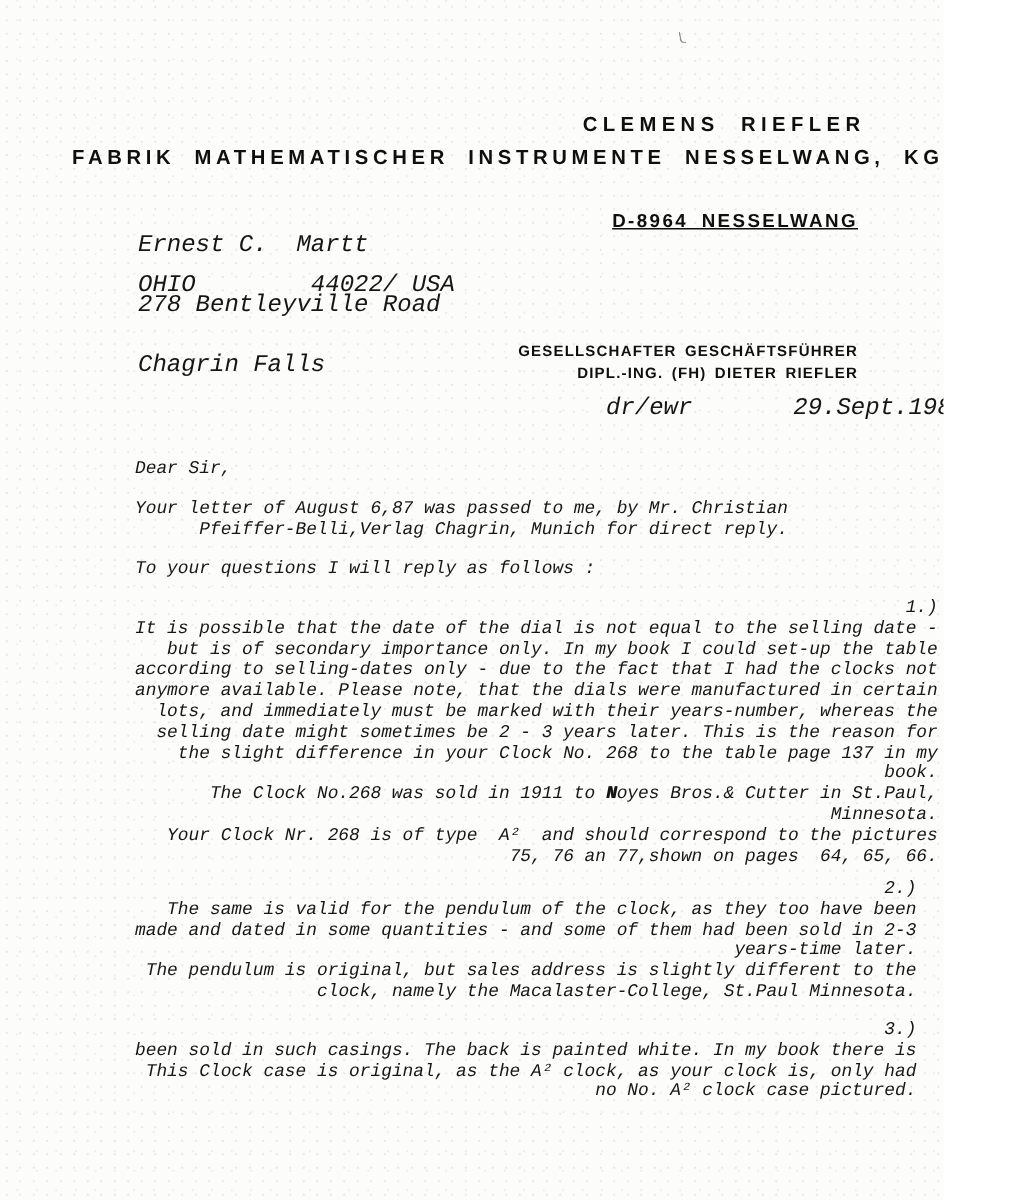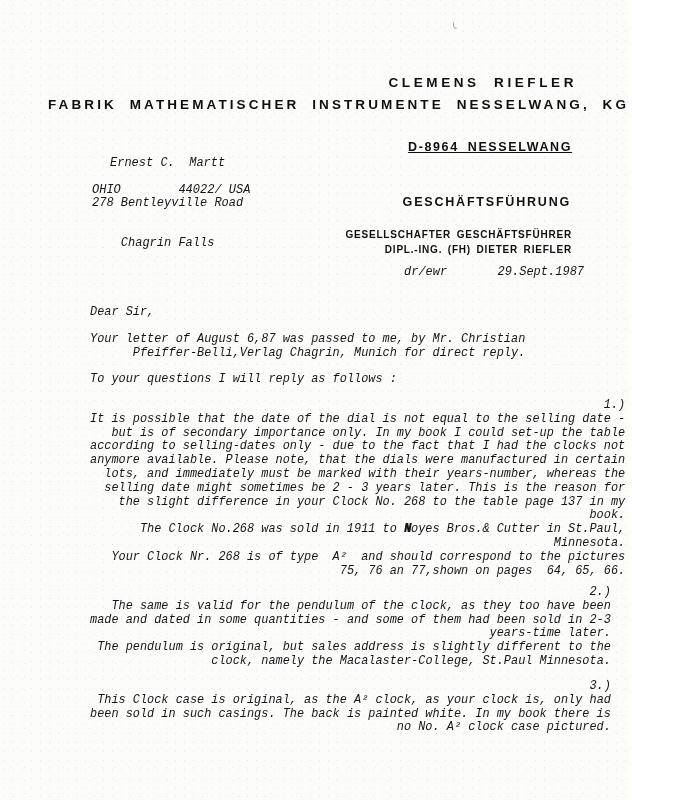--- a/index.html
+++ b/index.html
@@ -21,25 +21,24 @@
   .company-subtitle{top:97px;left:48px;font-size:13.5px;letter-spacing:3.1px;word-spacing:6px;}
   .city-line{top:140px;right:57px;font-size:12.5px;letter-spacing:1.6px;word-spacing:4px;text-decoration:underline;}
   .management-heading{top:195px;right:58px;font-size:12.5px;letter-spacing:1.8px;}
   .partner-role{top:229px;right:57px;font-size:10px;letter-spacing:0.8px;word-spacing:2px;}
   .partner-name{top:244px;right:57px;font-size:10px;letter-spacing:0.8px;word-spacing:2px;}
   
   .tw{
     position:absolute;
     font-family:"Liberation Mono", monospace;
     font-style:italic;
-    font-size:12px;
+    font-size:16px;
     line-height:13.2px;
     color:#161616;
     white-space:pre;
-    text-align:center;
   }
   .recipient-block{top:131px;left:92px;}
   .region-line{top:184px;left:92px;}
   .ref-line{top:266px;left:404px;}
   
   .letter-body{position:absolute;left:90px;top:0;width:560px;}
   .para{position:absolute;left:0;
     font-family:"Liberation Mono", monospace;
     font-style:italic;font-size:11.9px;line-height:13.8px;
     color:#161616;white-space:pre;}
@@ -58,35 +57,34 @@
 <body>
 
 <div class="page">
 
   <div class="speck-1"></div>
   <div class="speck-2"></div>
 
   <div class="lh company-name">CLEMENS RIEFLER</div>
   <div class="lh company-subtitle">FABRIK MATHEMATISCHER INSTRUMENTE NESSELWANG, KG</div>
   <div class="lh city-line">D-8964 NESSELWANG</div>
-  <div class="lh management-heading">GESCHÄFTSFÜHRUNG</div>
   <div class="lh partner-role">GESELLSCHAFTER GESCHÄFTSFÜHRER</div>
   <div class="lh partner-name">DIPL.-ING. (FH) DIETER RIEFLER</div>
 
   <div class="tw recipient-block">
     <div>Ernest C.  Martt</div>
     <div>278 Bentleyville Road</div>
     <div>Chagrin Falls</div>
   </div>
   <div class="tw region-line">OHIO        44022/ USA</div>
 
   <div class="tw ref-line">dr/ewr       29.Sept.1987</div>
 
   <div class="letter-body">
       <div class="para para-0"><div class="bline">Dear Sir,</div></div>
       <div class="para para-1"><div class="bline">Your letter of August 6,87 was passed to me, by Mr. Christian</div><div class="bline">Pfeiffer-Belli,Verlag Chagrin, Munich for direct reply.</div></div>
       <div class="para para-2"><div class="bline">To your questions I will reply as follows :</div></div>
       <div class="para para-3"><div class="bline">1.)</div><div class="bline">It is possible that the date of the dial is not equal to the selling date -</div><div class="bline">but is of secondary importance only. In my book I could set-up the table</div><div class="bline">according to selling-dates only - due to the fact that I had the clocks not</div><div class="bline">anymore available. Please note, that the dials were manufactured in certain</div><div class="bline">lots, and immediately must be marked with their years-number, whereas the</div><div class="bline">selling date might sometimes be 2 - 3 years later. This is the reason for</div><div class="bline">the slight difference in your Clock No. 268 to the table page 137 in my</div><div class="bline">book.</div><div class="bline"><span>The Clock No.268 was sold in 1911 to </span><span class="bold">N</span><span>oyes Bros.&amp; Cutter in St.Paul,</span></div><div class="bline">Minnesota.</div><div class="bline">Your Clock Nr. 268 is of type  A²  and should correspond to the pictures</div><div class="bline">75, 76 an 77,shown on pages  64, 65, 66.</div></div>
       <div class="para para-4"><div class="bline">2.)</div><div class="bline">The same is valid for the pendulum of the clock, as they too have been</div><div class="bline">made and dated in some quantities - and some of them had been sold in 2-3</div><div class="bline">years-time later.</div><div class="bline">The pendulum is original, but sales address is slightly different to the</div><div class="bline">clock, namely the Macalaster-College, St.Paul Minnesota.</div></div>
-      <div class="para para-5"><div class="bline">3.)</div><div class="bline">This Clock case is original, as the A² clock, as your clock is, only had</div><div class="bline">been sold in such casings. The back is painted white. In my book there is</div><div class="bline">no No. A² clock case pictured.</div></div>
+      <div class="para para-5"><div class="bline">3.)</div><div class="bline">been sold in such casings. The back is painted white. In my book there is</div><div class="bline">This Clock case is original, as the A² clock, as your clock is, only had</div><div class="bline">no No. A² clock case pictured.</div></div>
     </div>
 
 </div>
 
 </body></html>

